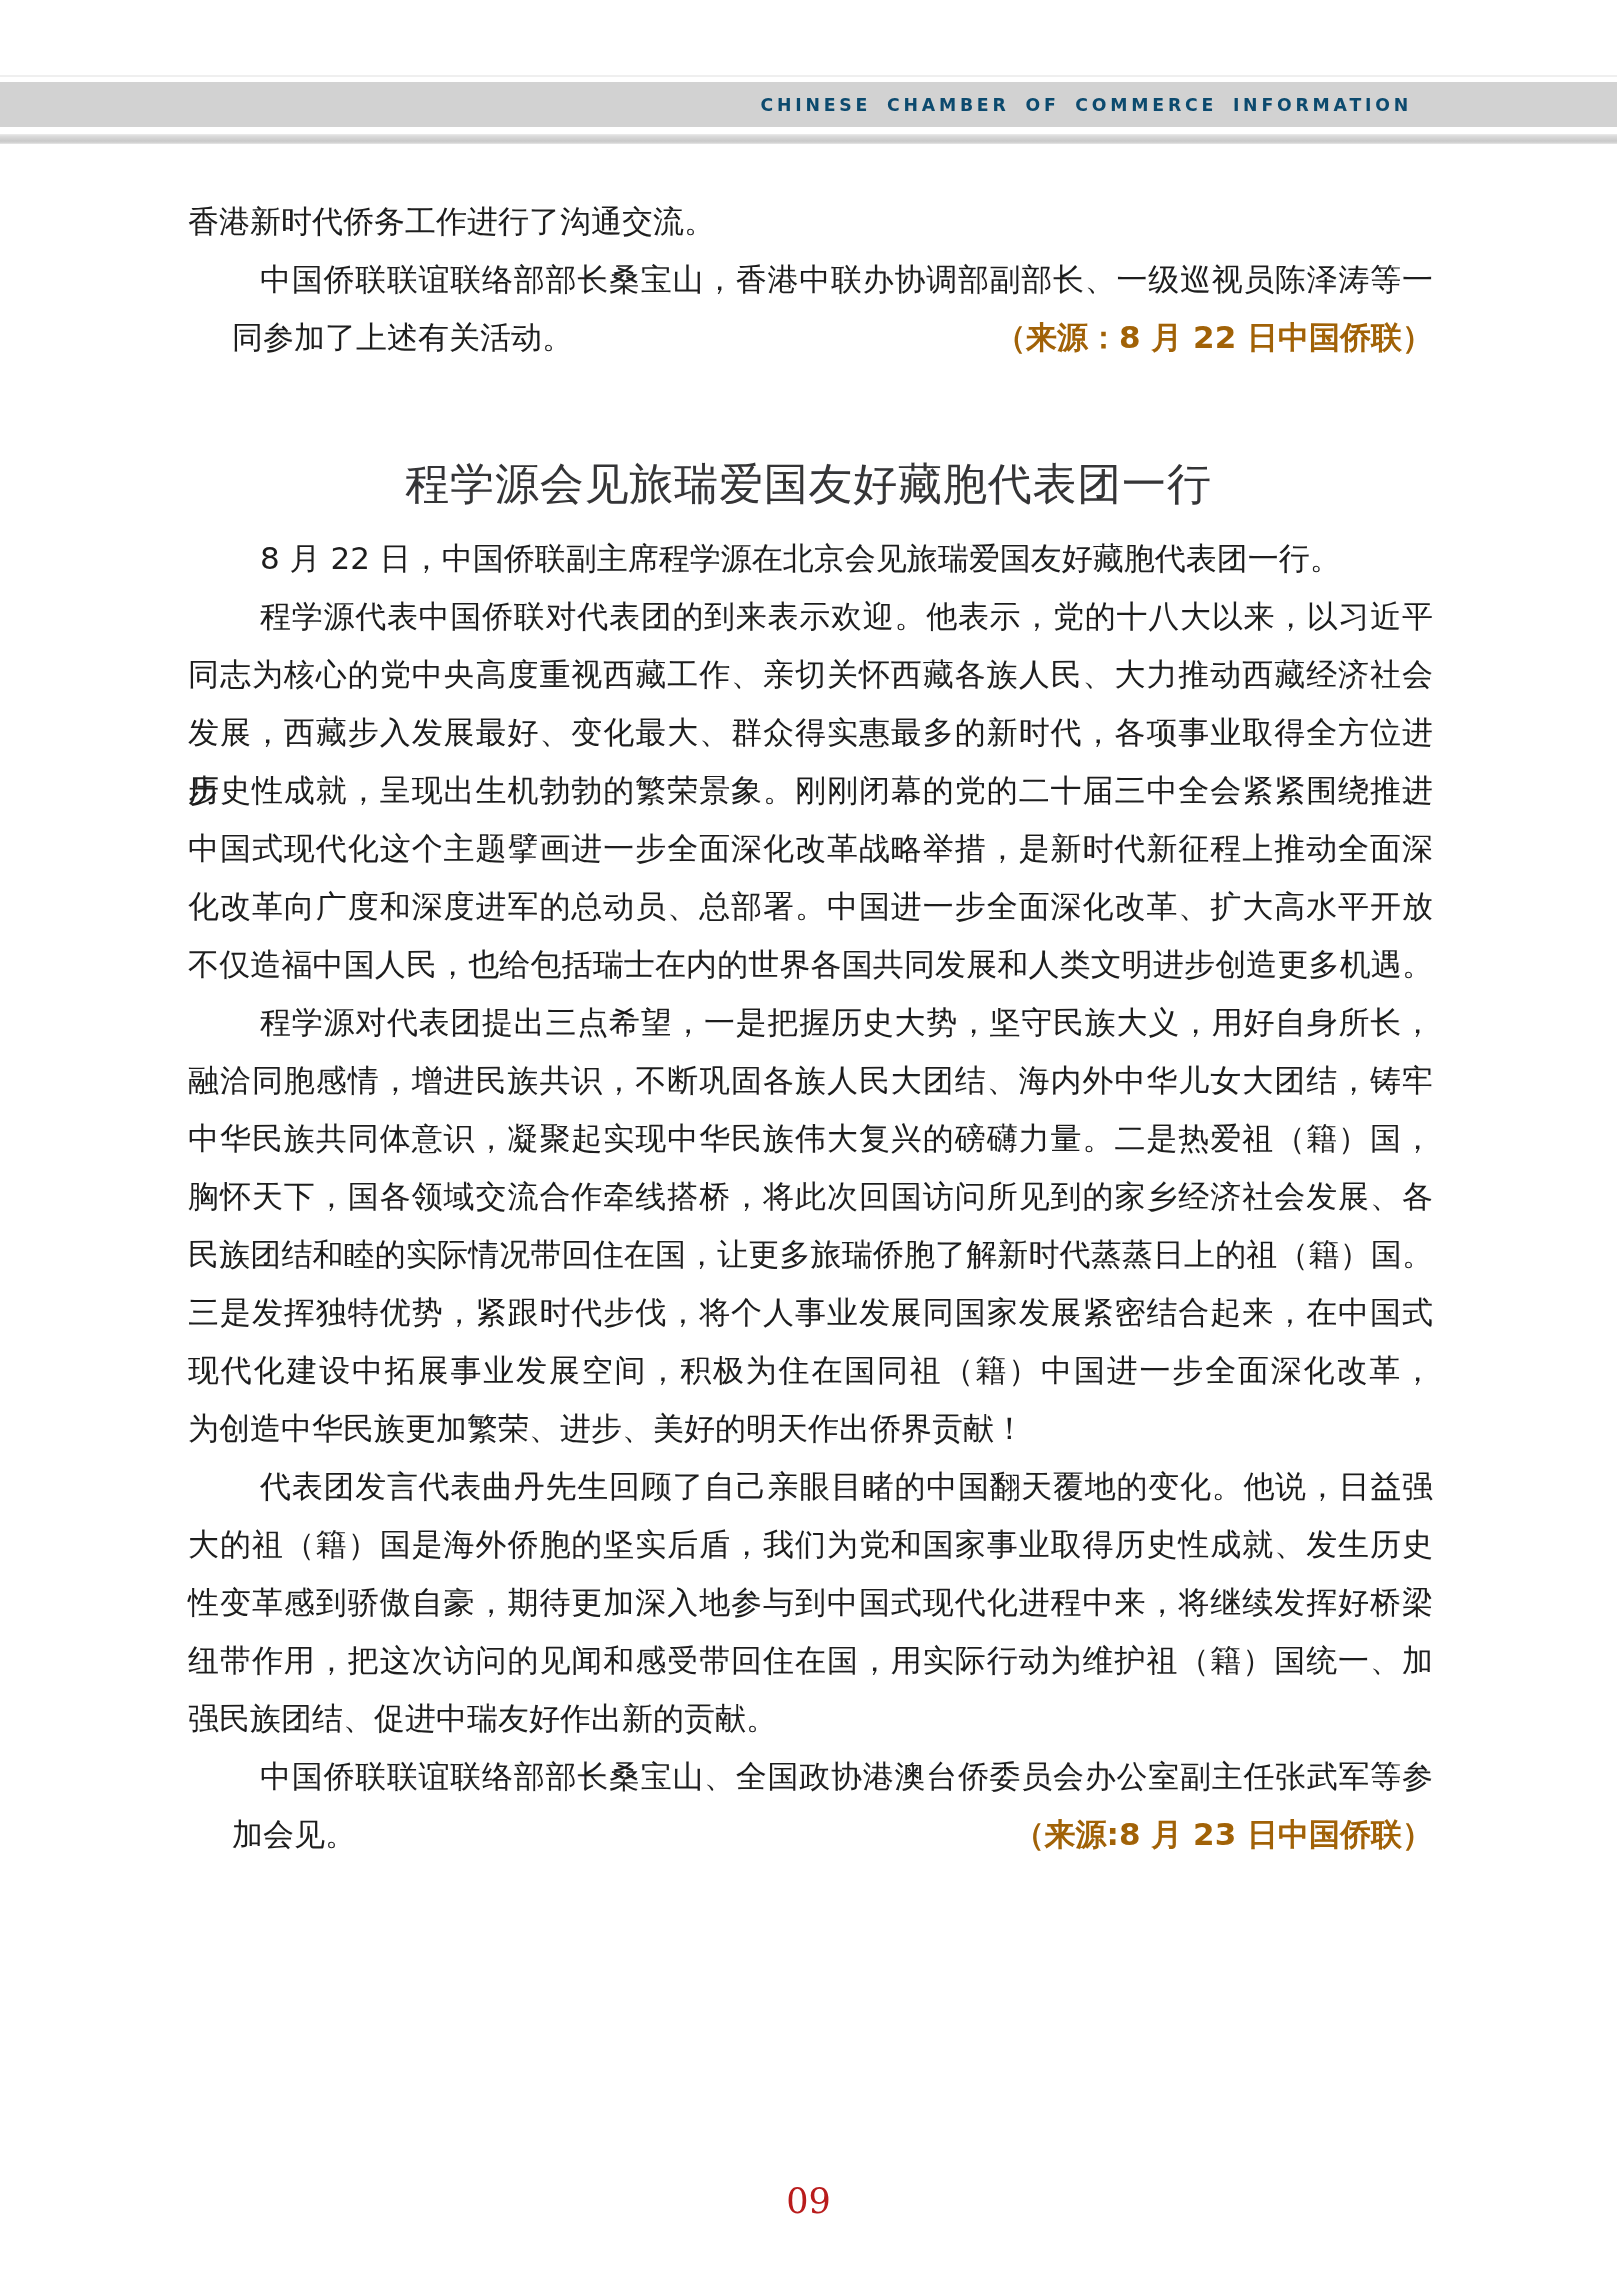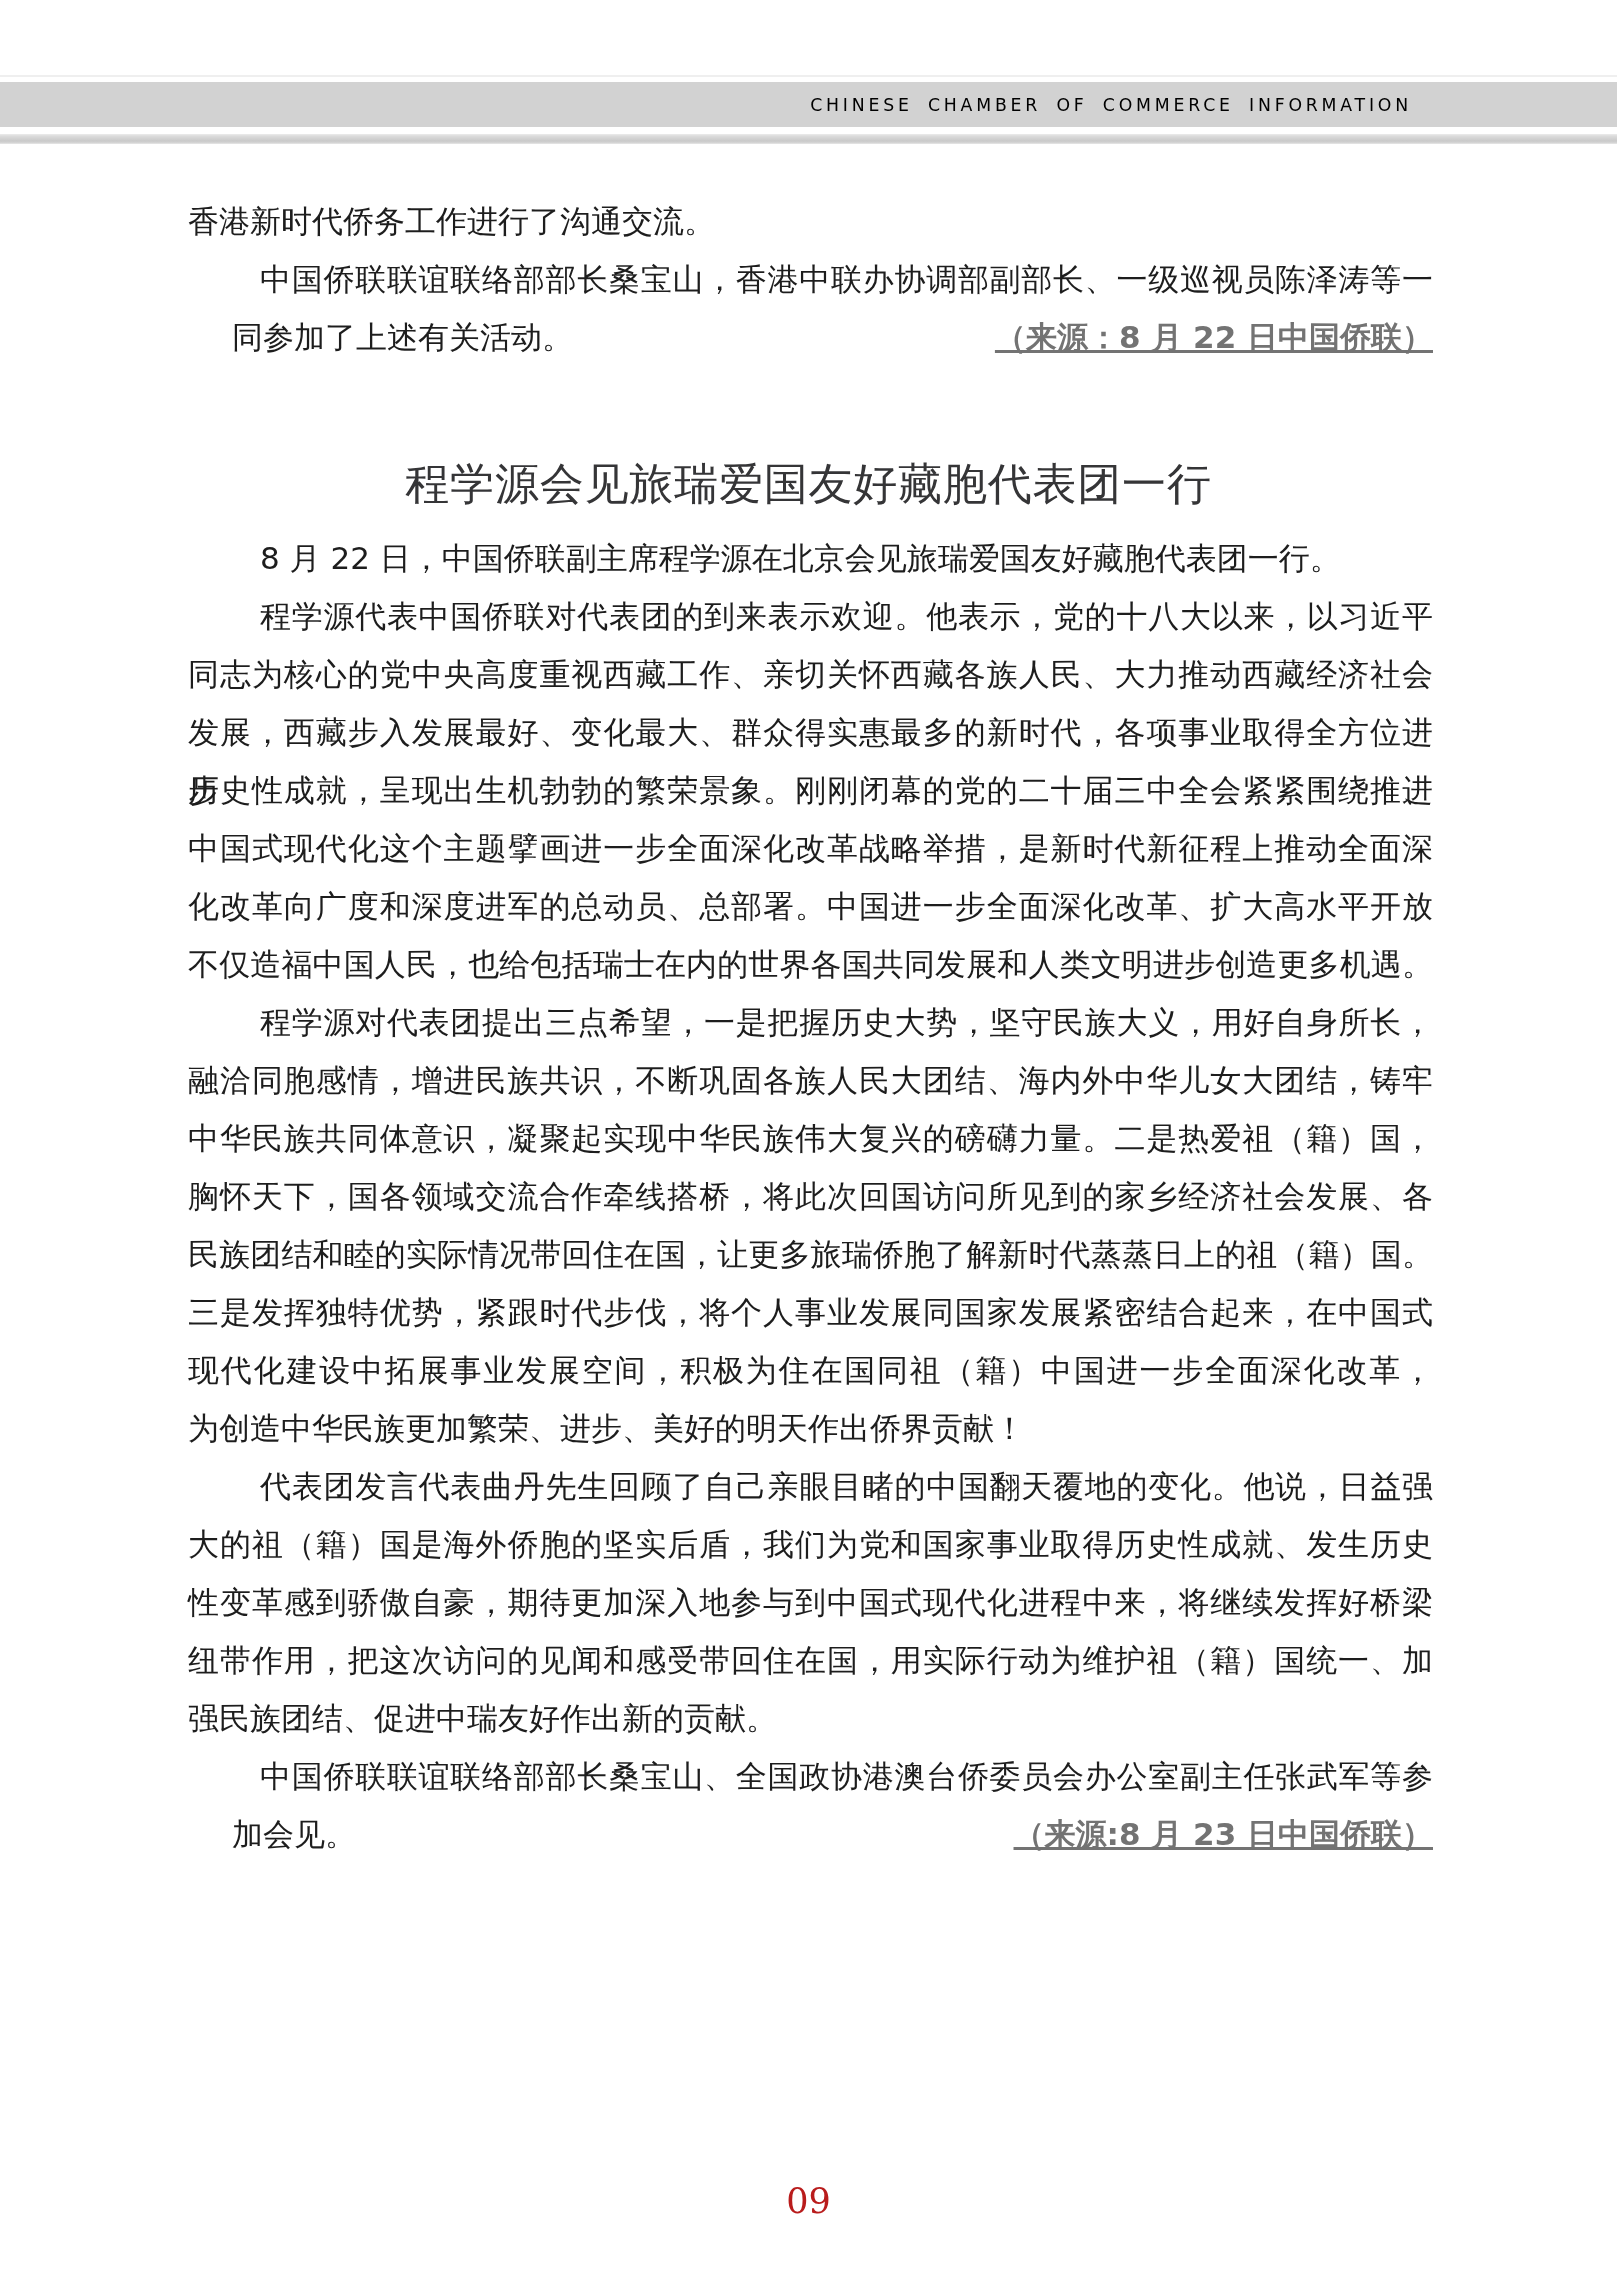--- a/index.html
+++ b/index.html
@@ -19,21 +19,21 @@
     background:#efefef;
   }
   .header-band {
     position:absolute; left:0; top:82px; width:100%; height:45px;
     background:#d2d2d2;
     display:flex; align-items:center; justify-content:flex-end;
     box-sizing:border-box; padding-right:205px;
   }
   .band-text {
     font-size:17.3px; letter-spacing:3.8px; word-spacing:6px;
-    color:#000000; white-space:nowrap;
+    color:#0c4a6e; white-space:nowrap;font-weight:bold;
   }
   .header-strip {
     position:absolute; left:0; top:134px; width:100%; height:9.8px;
     background:linear-gradient(to bottom,
       #ececec 0%, #dcdcdc 20%, #d2d2d2 45%, #c9c9c9 70%, #d6d6d6 88%, #e9e9e9 100%);
   }
 
   
   .content {
     position:absolute; left:188px; width:1245px;
@@ -46,21 +46,21 @@
     font-size:31px;
     text-align:justify; text-align-last:justify;
     color:#1d1d1d;
   }
   .line.short  { text-align:left; text-align-last:left; }
   .line.indent { text-indent:72px; }
   .line.split  {
     display:flex; justify-content:space-between;
     text-align:center; text-align-last:left;margin-left:44px;
   }
-  .source { font-weight:bold; color:#737373;text-decoration:underline; }
+  .source { font-weight:bold; color:#a16207; }
 
   .title {
     position:absolute; left:0; top:450px; width:100%; height:68px;
     margin:0;
     line-height:68px; text-align:center;
     font-size:44px; font-weight:normal; letter-spacing:0.8px;
     color:#353537;
   }
 
   .page-number {

